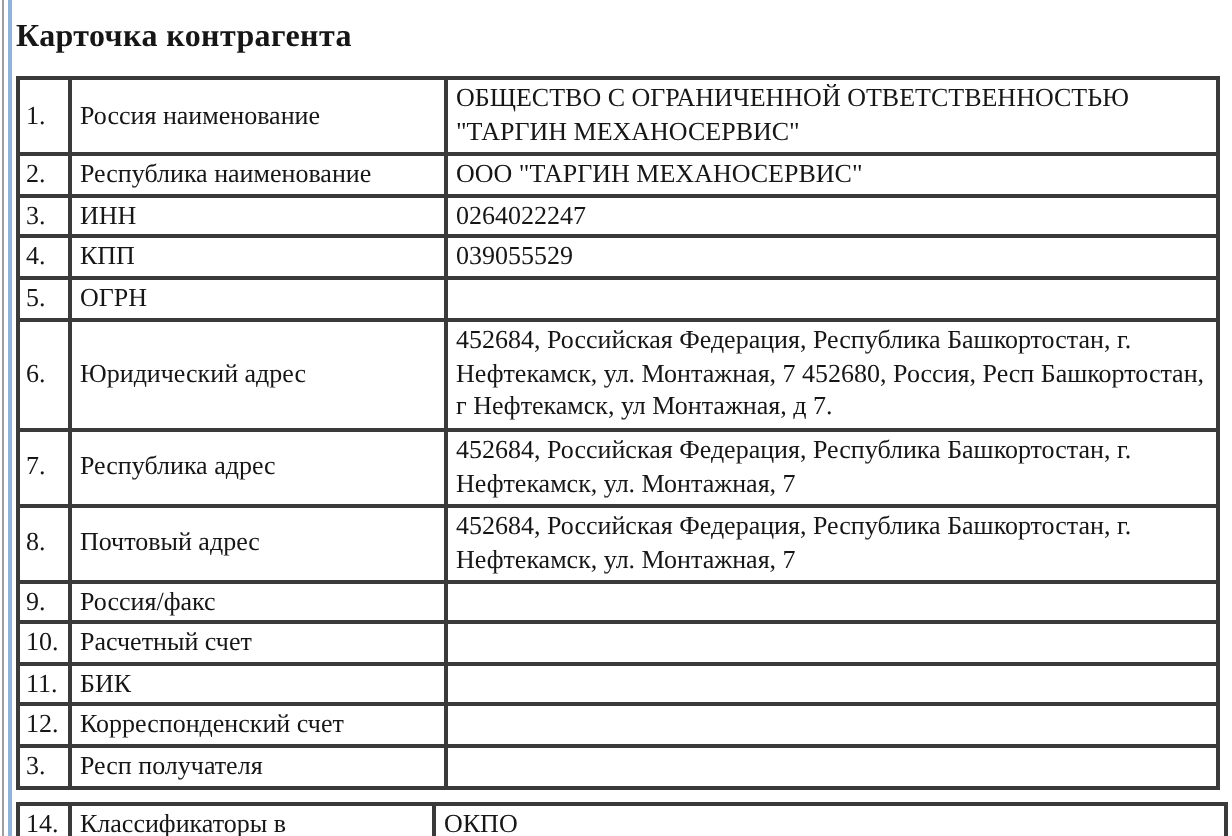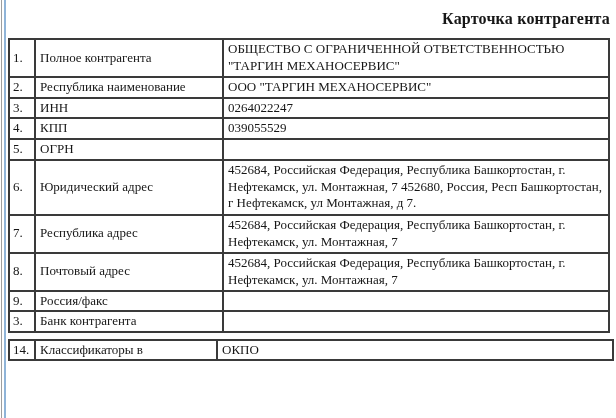--- a/index.html
+++ b/index.html
@@ -22,21 +22,21 @@
     position: absolute;
     left: 4px; top: 0; bottom: 0;
     width: 2px;
     background: #8fb4d8;
   }
   .doc-title {
     position: absolute;
     top: 10px;
     left: 8px;
     width: 602px;
-    text-align: right;
+    text-align: left;
     font-size: 16px;
     font-weight: bold;
     letter-spacing: 0.2px;
   }
   .tables {
     position: absolute;
     top: 38px;
     left: 8px;
     width: 606px;
   }
@@ -75,21 +75,21 @@
 
   <table class="main">
     <colgroup>
         <col class="c-num">
         <col class="c-label">
         <col class="c-val">
       </colgroup>
     <tbody id="contractor-rows">
         <tr class="h2">
           <td class="num">1.</td>
-          <td class="label">Полное контрагента</td>
+          <td class="label">Россия наименование</td>
           <td class="val">ОБЩЕСТВО С ОГРАНИЧЕННОЙ ОТВЕТСТВЕННОСТЬЮ "ТАРГИН МЕХАНОСЕРВИС"</td>
         </tr>
         <tr>
           <td class="num">2.</td>
           <td class="label">Республика наименование</td>
           <td class="val">ООО "ТАРГИН МЕХАНОСЕРВИС"</td>
         </tr>
         <tr>
           <td class="num">3.</td>
           <td class="label">ИНН</td>
@@ -119,22 +119,37 @@
           <td class="num">8.</td>
           <td class="label">Почтовый адрес</td>
           <td class="val">452684, Российская Федерация, Республика Башкортостан, г. Нефтекамск, ул. Монтажная, 7</td>
         </tr>
         <tr>
           <td class="num">9.</td>
           <td class="label">Россия/факс</td>
           <td class="val"></td>
         </tr>
         <tr>
+          <td class="num">10.</td>
+          <td class="label">Расчетный счет</td>
+          <td class="val"></td>
+        </tr>
+        <tr>
+          <td class="num">11.</td>
+          <td class="label">БИК</td>
+          <td class="val"></td>
+        </tr>
+        <tr>
+          <td class="num">12.</td>
+          <td class="label">Корреспонденский счет</td>
+          <td class="val"></td>
+        </tr>
+        <tr>
           <td class="num">3.</td>
-          <td class="label">Банк контрагента</td>
+          <td class="label">Респ получателя</td>
           <td class="val"></td>
         </tr>
       </tbody>
   </table>
 
   <table class="classifier">
     <colgroup>
         <col class="c-num">
         <col class="c-label">
         <col class="c-val">

